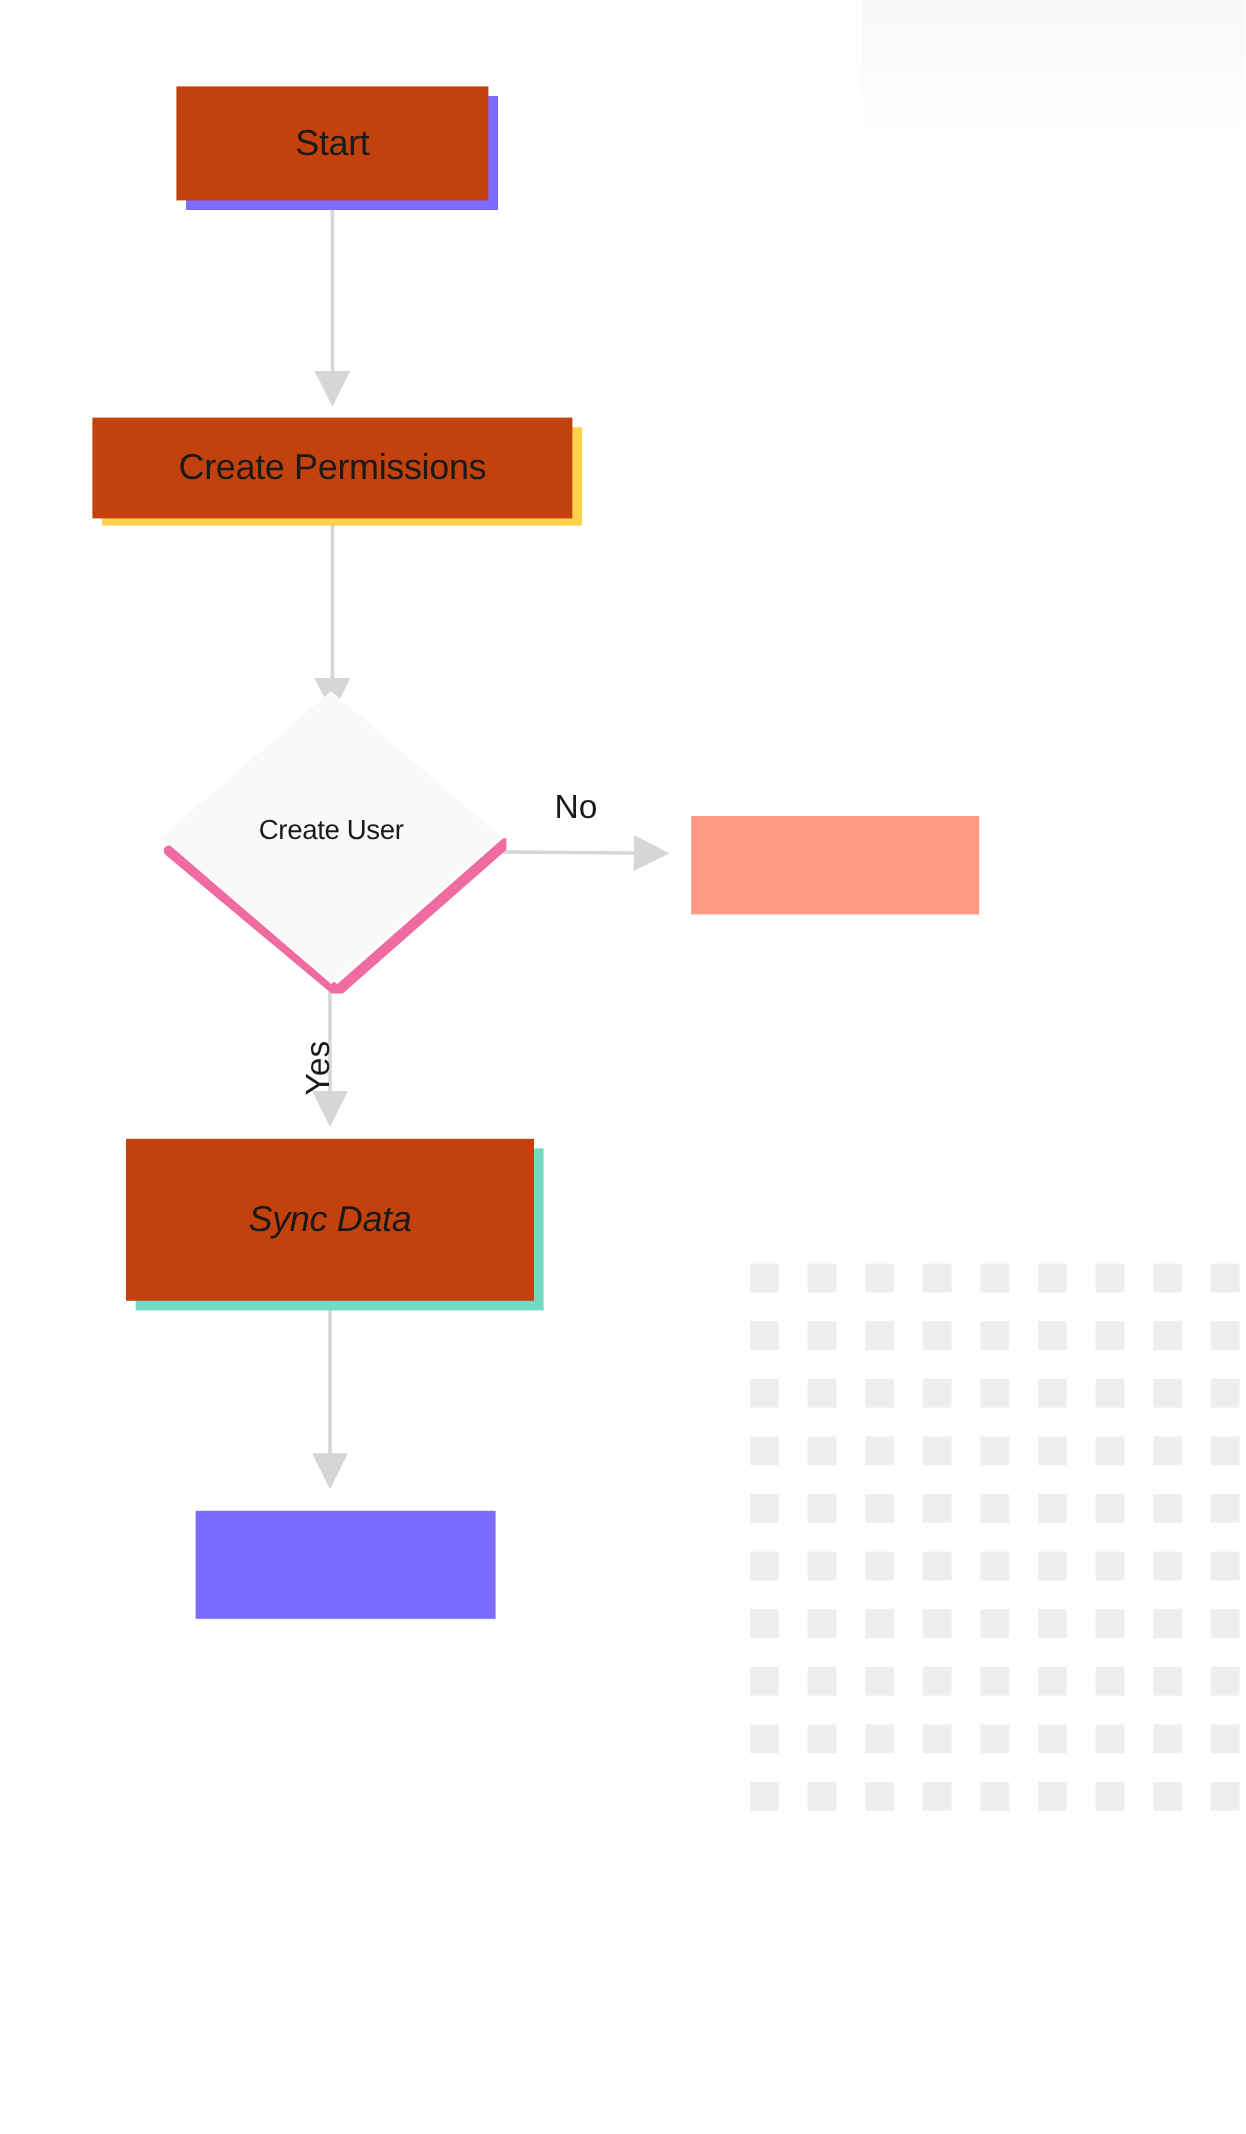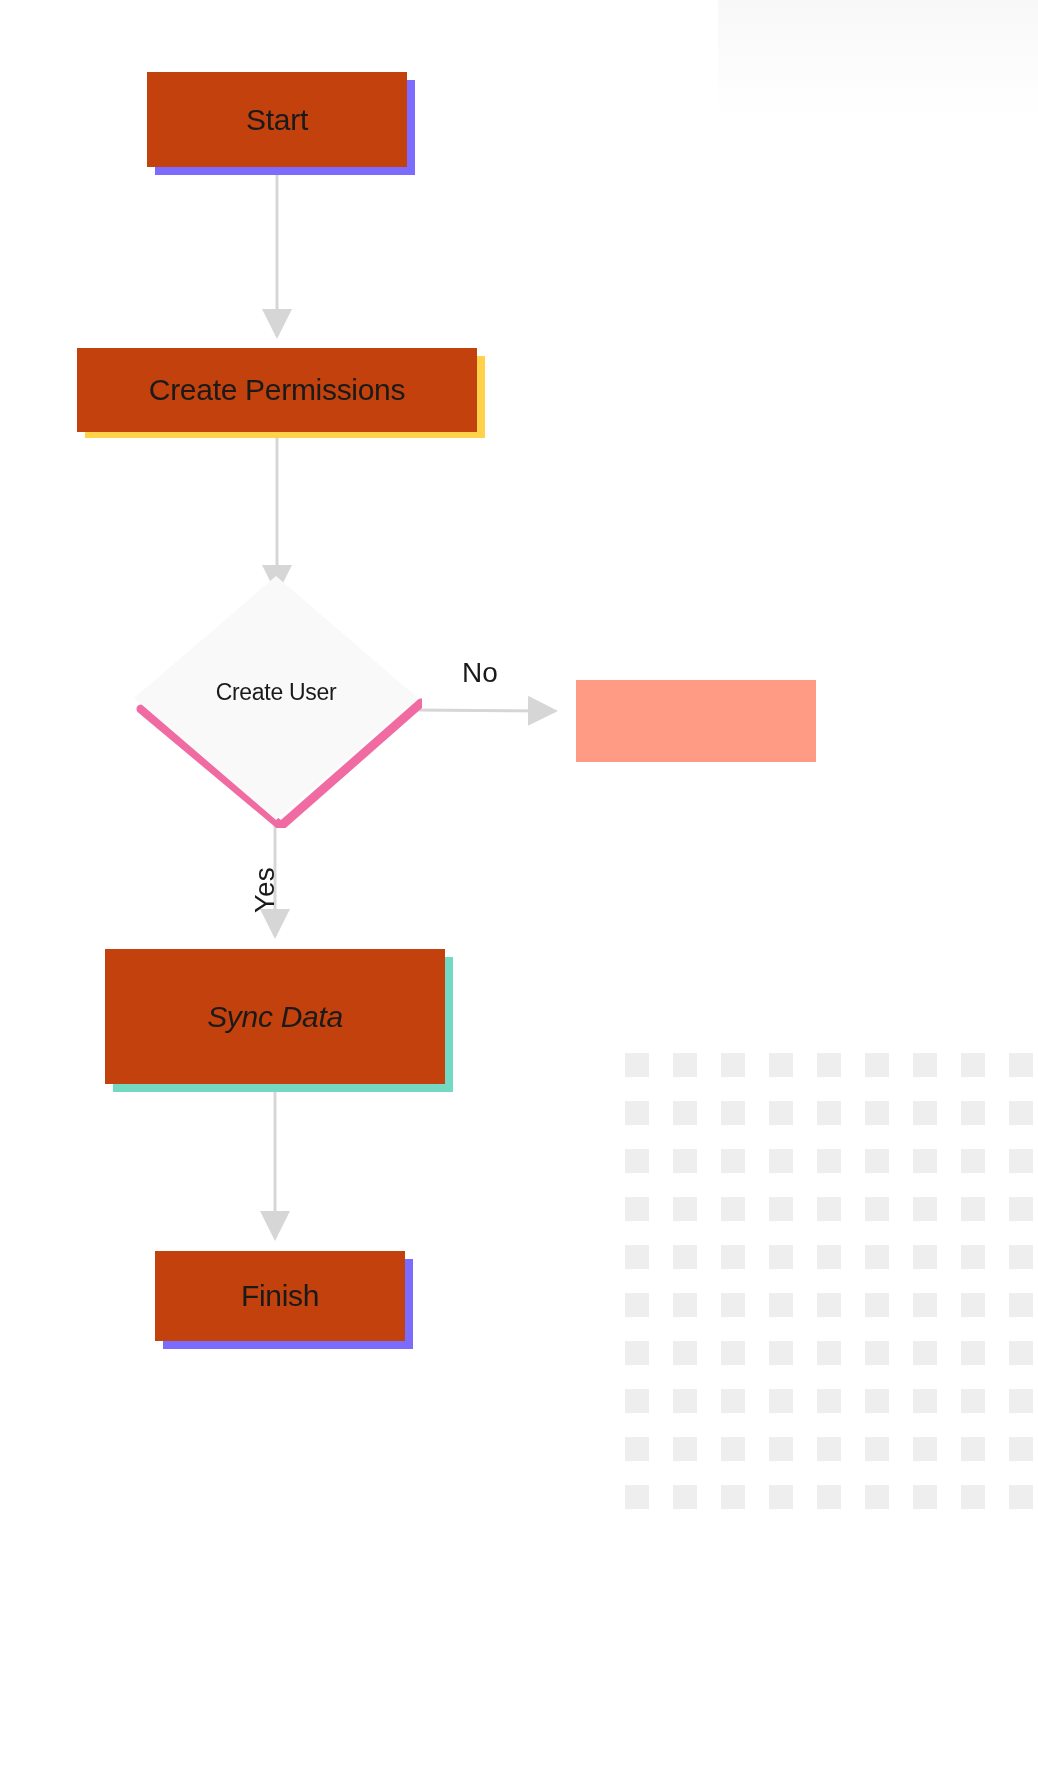--- a/index.html
+++ b/index.html
@@ -334,20 +334,17 @@
   </div>
 
   <div class="logerr-shadow"></div>
 
   <div class="sync-shadow"></div>
   <div class="node sync">
     <span class="node-label">Sync Data</span>
   </div>
 
   <div class="finish-shadow"></div>
-  <div class="node finish">
-    <span class="node-label">Finish</span>
-  </div>
 
   <span class="edge-label label-no">No</span>
   <span class="edge-label label-yes">Yes</span>
 
 </div>
 
 </body></html>

